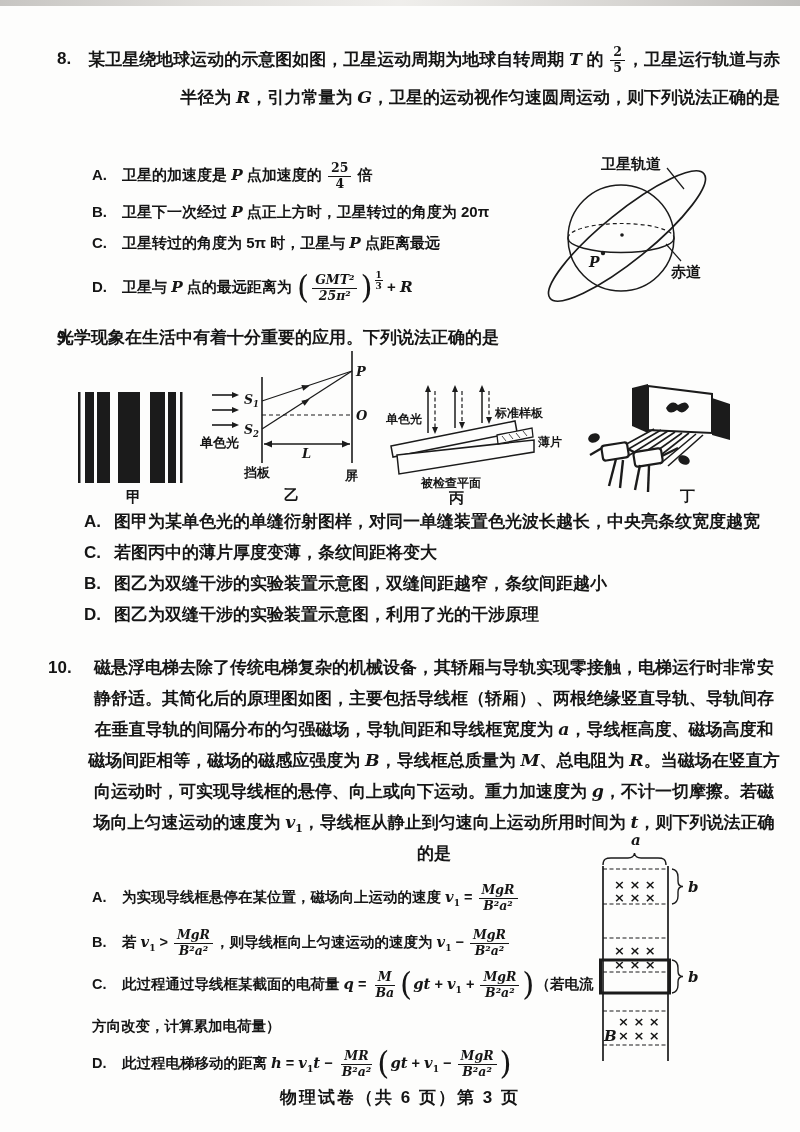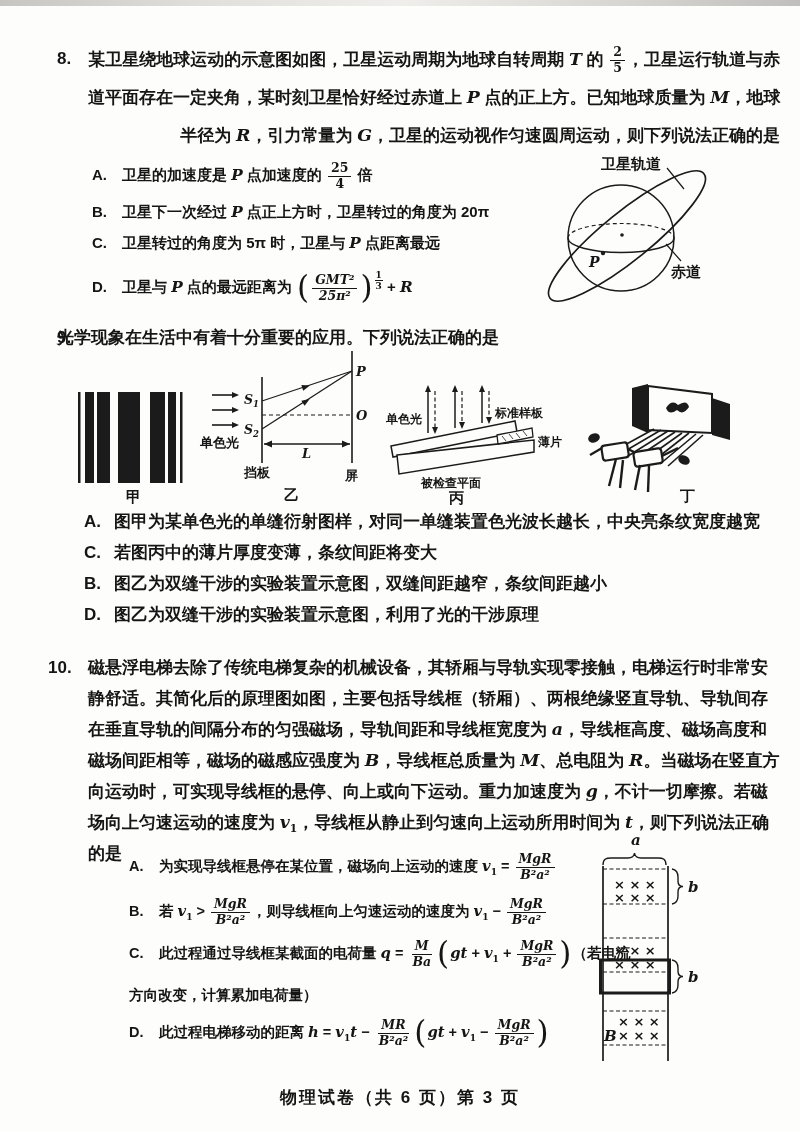--- a/index.html
+++ b/index.html
@@ -13,26 +13,26 @@
   .qnum{position:absolute;left:0;top:0;font-weight:700;font-size:17px;display:flex;align-items:center;}
   .stem{font-size:17px;font-weight:700;}
   .line{display:block;white-space:nowrap;}
   #q8 .qnum{height:38px;}
   #q8 .stem{margin-left:31px;}
   #q8 .line{height:38px;line-height:38px;text-align:right;}
   #q9 .qnum{height:31px;}
   #q9 .stem{}
   #q9 .line{height:31px;line-height:31px;}
   #q10 .qnum{height:31px;}
-  #q10 .stem{margin-left:40px;}
+  #q10 .stem{margin-left:40px;text-align:center;}
   #q10 .line{height:31px;line-height:31px;}
   .options{position:absolute;font-weight:700;}
   #q8-options{left:92px;top:154px;font-size:15px;}
   #q9-options{left:84px;top:506px;font-size:17px;}
-  #q10-options{left:92px;top:844px;font-size:14.5px;margin-left:37px;}
+  #q10-options{left:92px;top:875px;font-size:14.5px;}
   .opt{display:block;white-space:nowrap;}
   .optlabel{display:inline-block;width:30px;font-weight:700;}
   #q8-options .opt:nth-child(1){height:42px;line-height:42px;}
   #q8-options .opt:nth-child(2){height:31px;line-height:31px;}
   #q8-options .opt:nth-child(3){height:31px;line-height:31px;}
   #q8-options .opt:nth-child(4){height:58px;line-height:58px;}
   #q9-options .opt{height:31px;line-height:31px;}
   #q10-options .opt:nth-child(1){height:44px;line-height:44px;}
   #q10-options .opt:nth-child(2){height:46px;line-height:46px;}
   #q10-options .opt:nth-child(3){height:74px;line-height:37px;}
@@ -72,21 +72,20 @@
 <div class="page">
   <div class="scan-top"></div>
 
   <div class="q" id="q8" style="left:57px;top:40px;right:20px;">
     <span class="qnum">8.</span>
     <div class="stem">
         <div class="line">某卫星绕地球运动的示意图如图，卫星运动周期为地球自转周期 <span class="mvar">T</span> 的 <span class="frac">
             <span class="fn">2</span>
             <span class="fd">5</span>
           </span>，卫星运行轨道与赤</div>
-        <div class="line">道平面存在一定夹角，某时刻卫星恰好经过赤道上 <span class="mvar">P</span> 点的正上方。已知地球质量为 <span class="mvar">M</span>，地球</div>
         <div class="line">半径为 <span class="mvar">R</span>，引力常量为 <span class="mvar">G</span>，卫星的运动视作匀速圆周运动，则下列说法正确的是</div>
       </div>
   </div>
   <div class="options" id="q8-options">
       <div class="opt"><span class="optlabel">A.</span><span>卫星的加速度是 <span class="mvar">P</span> 点加速度的 <span class="frac">
             <span class="fn">25</span>
             <span class="fd">4</span>
           </span> 倍</span></div>
       <div class="opt"><span class="optlabel">B.</span><span>卫星下一次经过 <span class="mvar">P</span> 点正上方时，卫星转过的角度为 20π</span></div>
       <div class="opt"><span class="optlabel">C.</span><span>卫星转过的角度为 5π 时，卫星与 <span class="mvar">P</span> 点距离最远</span></div>

